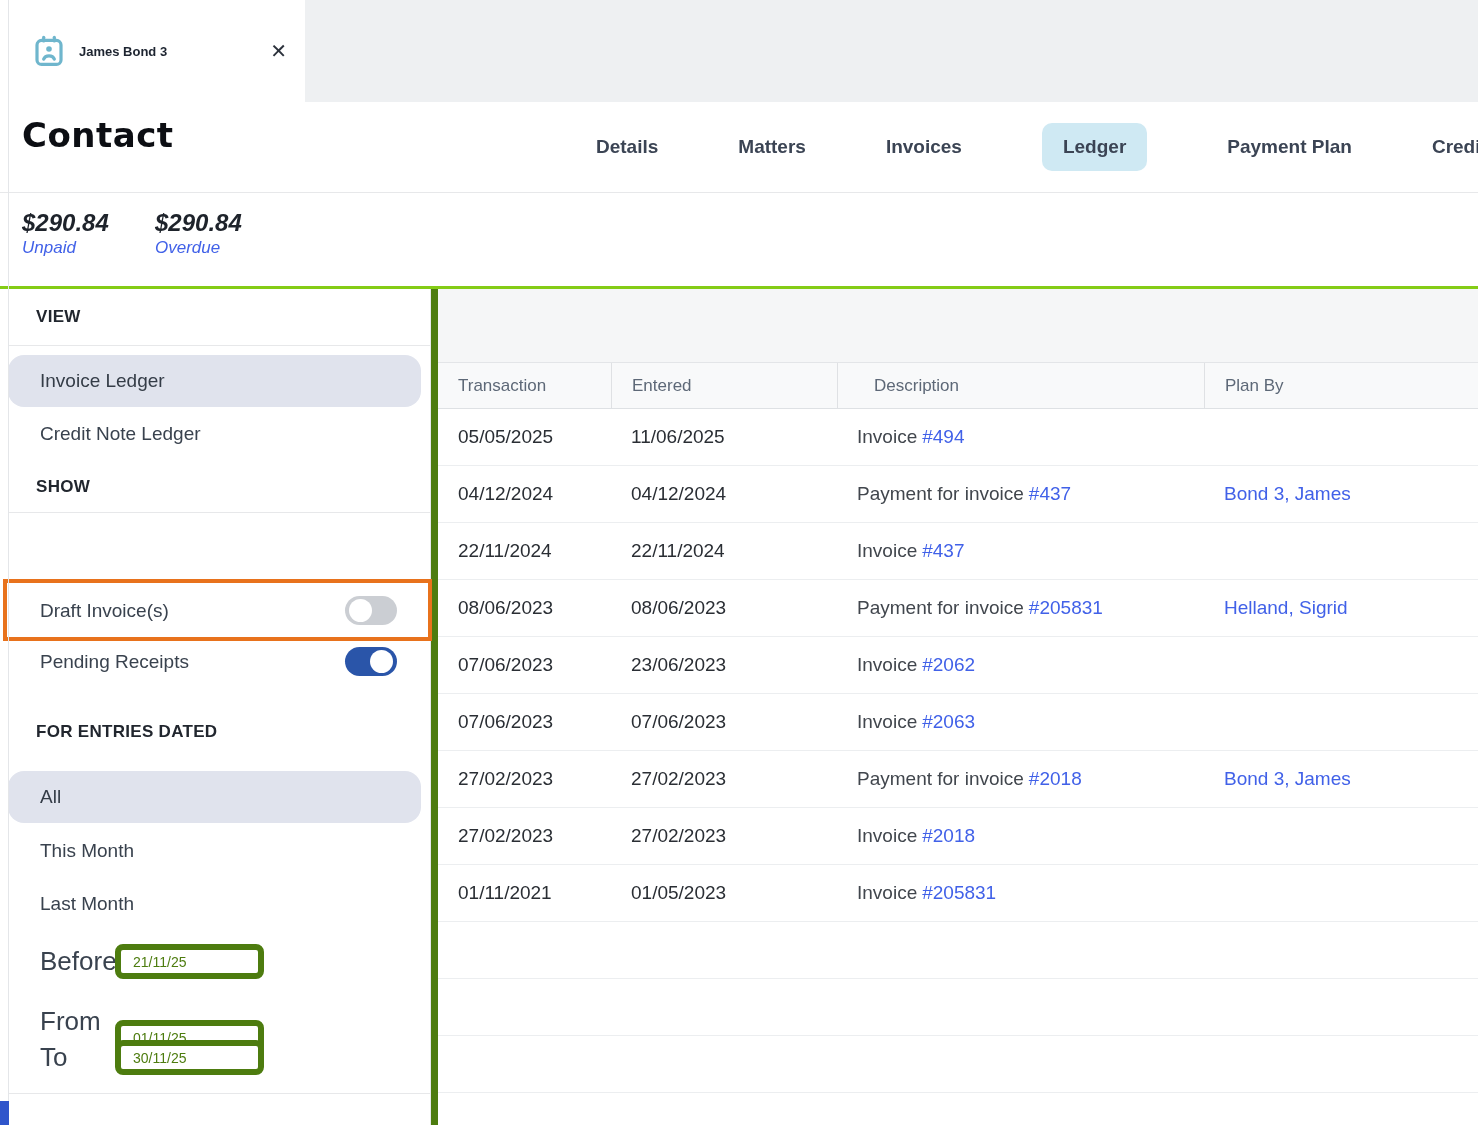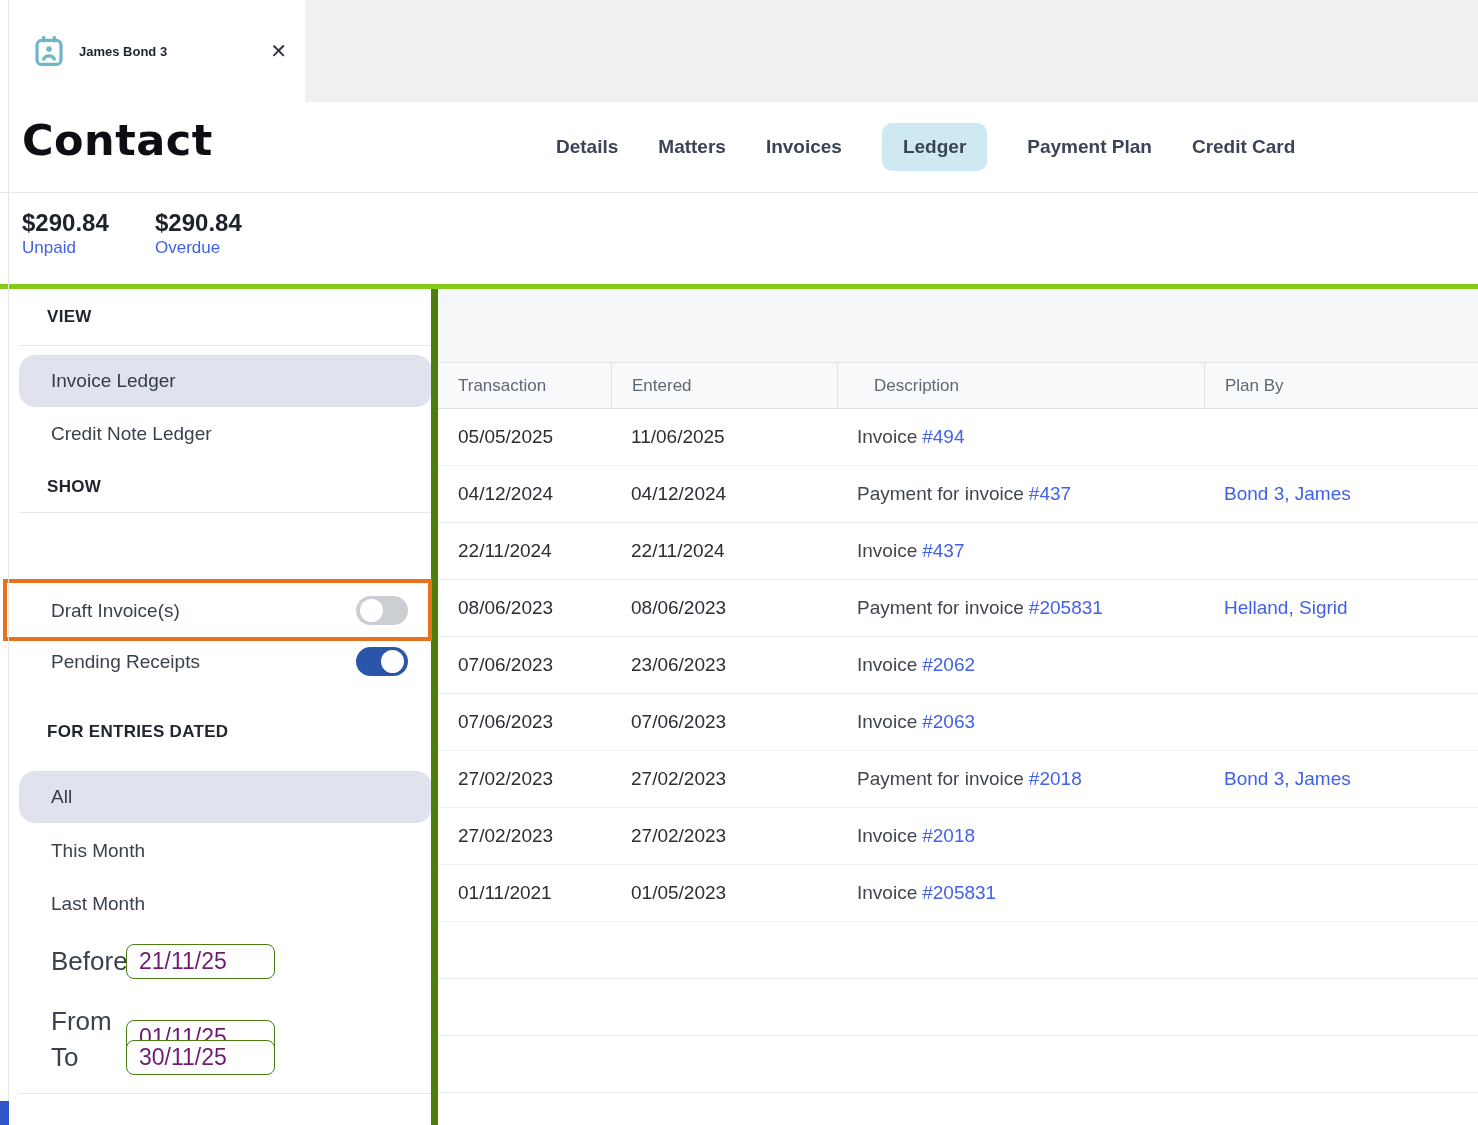--- a/index.html
+++ b/index.html
@@ -12,45 +12,45 @@
   
   .top-strip{position:absolute;left:0;top:0;width:1478px;height:102px;background:#fff;}
   .strip-gray{position:absolute;left:305px;top:0;right:0;bottom:0;background:#eef0f2;}
   .contact-tab{position:absolute;left:9px;top:0;width:296px;height:102px;background:#fff;display:flex;align-items:center;}
   .tab-icon{margin-left:24px;width:32px;height:34px;flex:0 0 auto;}
   .tab-title{margin-left:14px;font-size:13px;font-weight:700;color:#1d2430;}
   .tab-close{position:absolute;right:18px;top:50%;transform:translateY(-50%);font-size:20px;color:#2b313b;cursor:pointer;line-height:1;}
 
   
   .page-header{position:absolute;left:0;top:102px;width:1478px;height:91px;background:#fff;border-bottom:1px solid #e7e8ea;box-sizing:border-box;}
-  .page-title{position:absolute;left:22px;top:13px;margin:0;font-family:"DejaVu Sans",sans-serif;font-size:43px;font-weight:700;letter-spacing:.5px;color:#0c0e13;}
+  .page-title{position:absolute;left:22px;top:13px;margin:0;font-family:"DejaVu Sans",sans-serif;font-size:34px;font-weight:700;letter-spacing:.5px;color:#0c0e13;}
   .nav{position:absolute;left:556px;top:0;height:90px;display:flex;align-items:center;gap:40px;}
-  .nav-item{font-size:19px;font-weight:600;color:#3b4454;text-decoration:none;cursor:pointer;padding:13px 0;border-radius:10px;white-space:nowrap;}
+  .nav-item{font-size:19px;font-weight:600;color:#3b4454;text-decoration:none;cursor:pointer;padding:13px 0;border-radius:10px;white-space:nowrap;margin-left:40px;}
   .nav-item.active{background:var(--active-tab-bg,#cfe9f3);padding:13px 21px;}
 
   
-  .summary-bar{position:absolute;left:0;top:193px;width:1478px;height:96px;background:#fff;border-bottom:5px solid #84cc16;box-sizing:border-box;}
+  .summary-bar{position:absolute;left:0;top:193px;width:1478px;height:96px;background:#fff;border-bottom:3px solid #84cc16;box-sizing:border-box;font-style:italic;}
   .sum-item{position:absolute;top:16px;}
   .sum-amount{font-size:24px;font-weight:700;color:#1e232b;}
   .sum-label{margin-top:1px;font-size:17px;color:var(--link-blue,#4161e8);cursor:pointer;}
 
   
-  .sidebar{position:absolute;left:19px;top:289px;width:423px;height:836px;background:#fff;border-right:1px solid #e7e8ea;box-sizing:border-box;}
+  .sidebar{position:absolute;left:8px;top:289px;width:423px;height:836px;background:#fff;border-right:1px solid #e7e8ea;box-sizing:border-box;}
   .side-header{position:absolute;left:28px;height:28px;line-height:28px;font-size:17px;font-weight:700;letter-spacing:.3px;color:#21262e;}
   .divider{position:absolute;left:0;right:0;height:1px;background:#e7e8ea;}
   .side-pill{position:absolute;left:0;width:413px;height:52px;border-radius:16px;background:var(--selected-item-bg,#e0e3ed);display:flex;align-items:center;cursor:pointer;box-sizing:border-box;padding-left:32px;font-size:19px;color:#343c47;}
   .side-plain{position:absolute;left:32px;height:28px;line-height:28px;font-size:19px;color:#39424e;cursor:pointer;}
   .toggle-row{position:absolute;left:0;right:0;height:29px;}
   .toggle-label{position:absolute;left:32px;top:0;height:29px;line-height:29px;font-size:19px;color:#39424e;}
   .switch{position:absolute;left:337px;top:0;width:52px;height:29px;border-radius:15px;background:#cbced3;cursor:pointer;}
   .switch .knob{position:absolute;top:3px;left:4px;width:23px;height:23px;border-radius:50%;background:#fff;}
   .switch.on{background:var(--accent-toggle-blue,#2a55a9);}
   .switch.on .knob{left:auto;right:4px;}
   .date-row-label{position:absolute;left:32px;height:28px;line-height:28px;font-size:26px;color:#39424e;}
-  .date-input{position:absolute;left:107px;width:149px;height:35px;border:1px solid #4d7c0f;border-radius:8px;box-sizing:border-box;padding:0 12px;font-family:"Liberation Sans",sans-serif;font-size:23px;color:#701a75;background:#fff;outline:none;}
+  .date-input{position:absolute;left:107px;width:149px;height:35px;border:6px solid #4d7c0f;border-radius:8px;box-sizing:border-box;padding:0 12px;font-family:"Liberation Sans",sans-serif;font-size:14px;color:#4d7c0f;background:#fff;outline:none;}
 
   
   .highlight-box{position:absolute;left:3px;top:579px;width:421px;height:54px;border:4px solid var(--highlight-orange,#e8721c);z-index:5;pointer-events:none;}
 
   
   .content{position:absolute;left:431px;top:289px;width:1047px;height:836px;background:#fff;}
   .band{height:74px;background:#f5f6f7;border-bottom:1px solid #e3e5e8;box-sizing:border-box;}
   .thead{display:flex;height:46px;background:#f8f9fa;border-bottom:1px solid #dee1e4;box-sizing:border-box;}
   .thcell{box-sizing:border-box;padding-left:20px;line-height:45px;font-size:17px;color:#5d6877;}
   .thcell + .thcell{border-left:1px solid #dfe1e4;}

